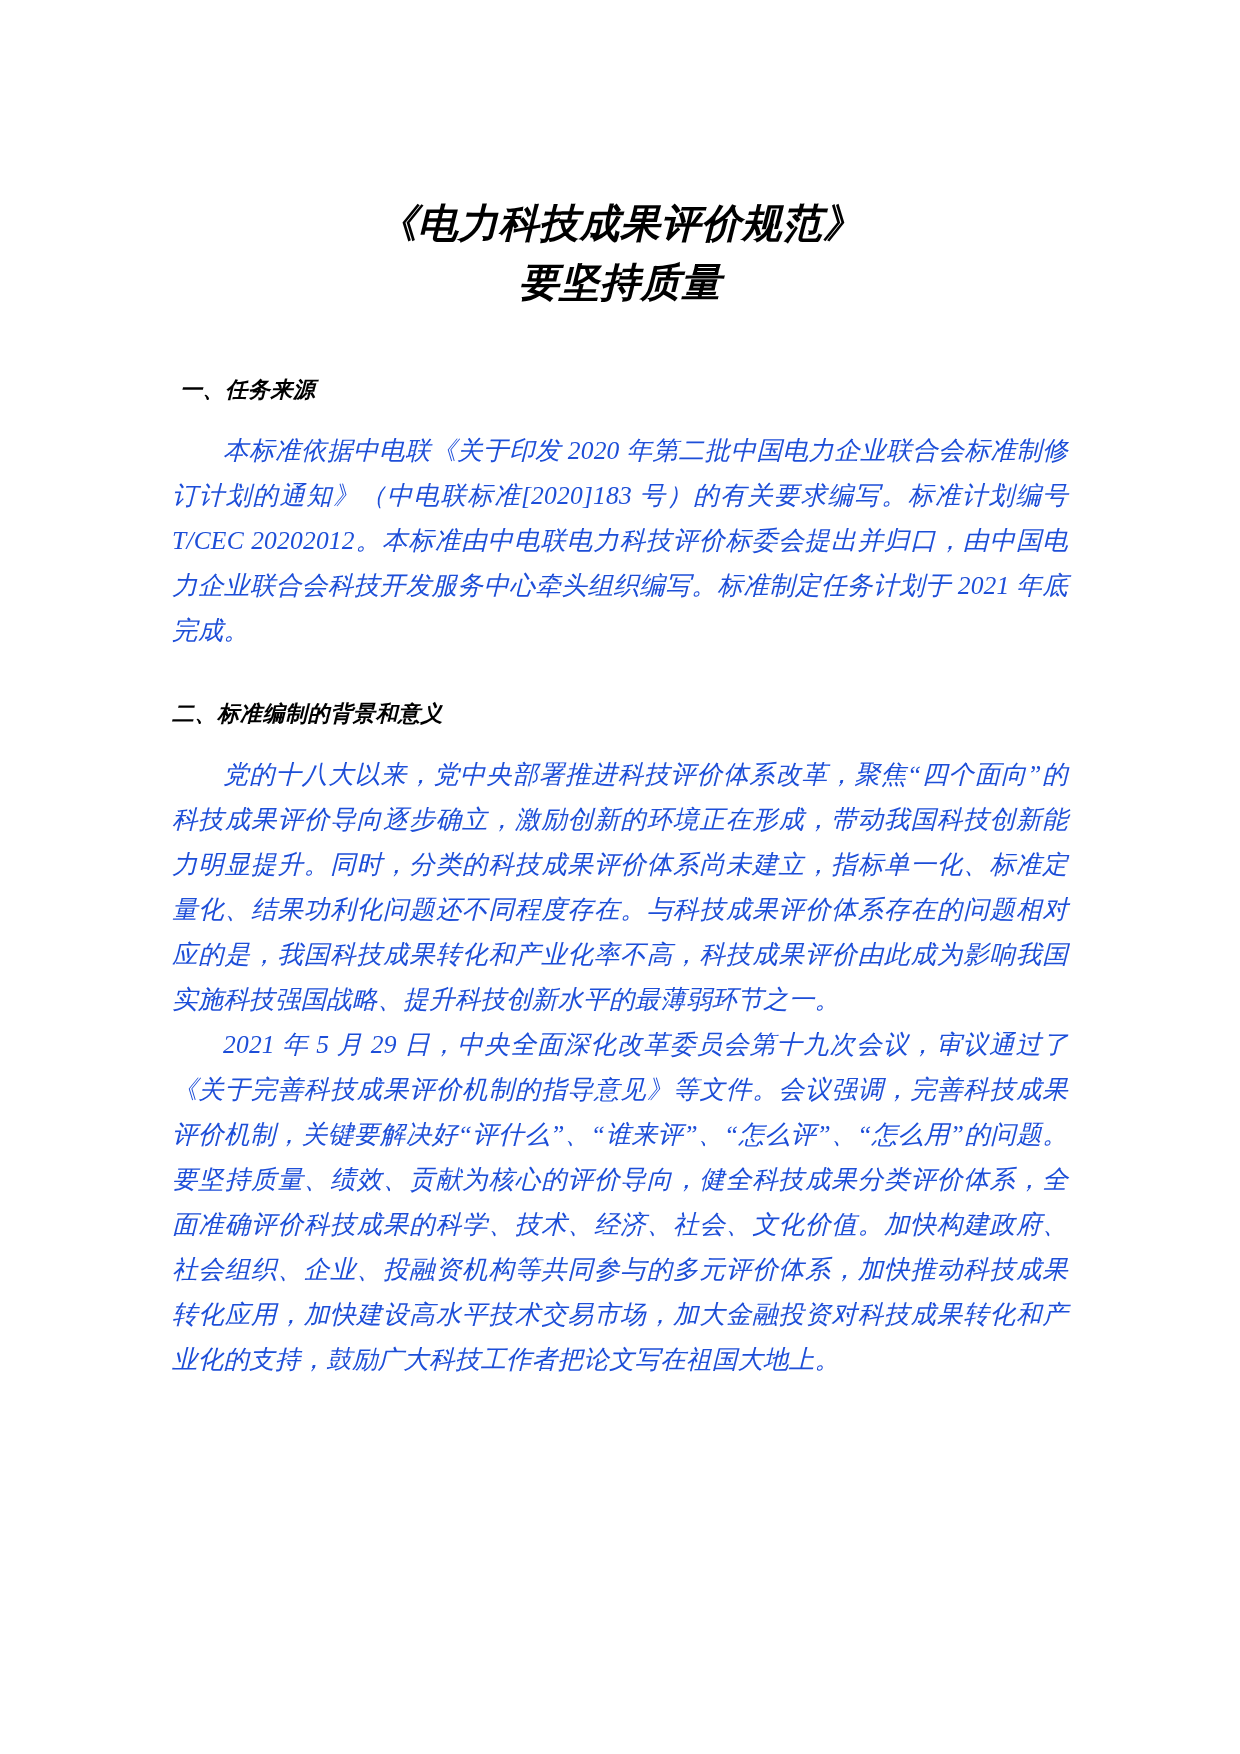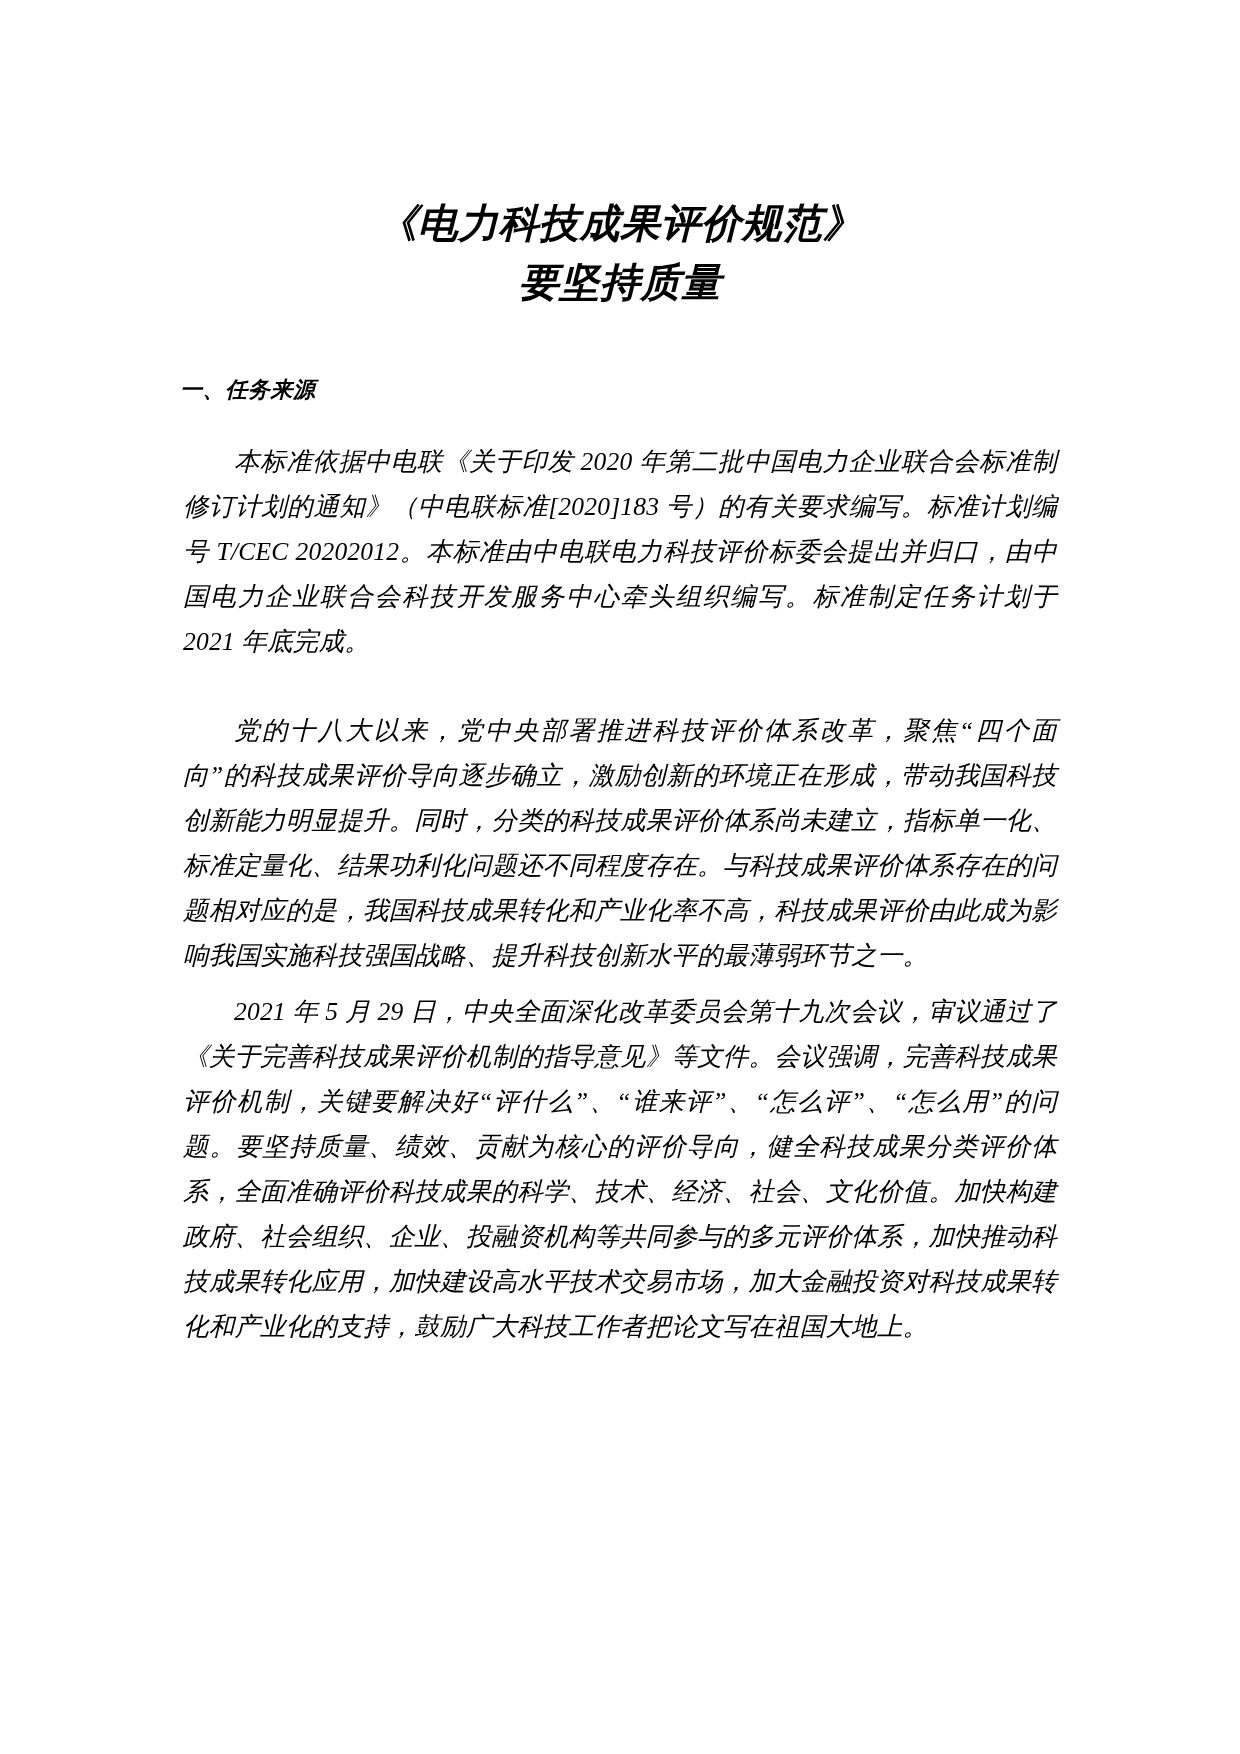--- a/index.html
+++ b/index.html
@@ -54,41 +54,42 @@
     text-align: left;
   }
   .heading-1 { margin-top: 62px; margin-left: 8px; }
   .heading-2 { margin-top: 44px; }
 
   
   .body-para {
     font-family: "Liberation Serif", "DejaVu Serif", serif;
     font-size: 25.5px;
     line-height: 45px;
-    color: #000000;
+    color: #1d4ed8;
     text-align: justify;
     text-justify: inter-ideograph;
     text-indent: 2em;
-    margin: 11px;
+    margin: 0;
     letter-spacing: 0.2px;
   }
   .para-gap-sm { margin-top: 0px; }
   .spacer-after-h2 { height: 22px; }
 </style>
 </head>
 <body>
 
 <div class="page">
   <div class="content">
 
     <div class="doc-title title-line-1">《电力科技成果评价规范》</div>
     <div class="doc-title title-line-2">要坚持质量</div>
 
     <div class="section-heading heading-1">一、任务来源</div>
     <div class="spacer-after-h2"></div>
     <p class="body-para">本标准依据中电联《关于印发 2020 年第二批中国电力企业联合会标准制修订计划的通知》（中电联标准[2020]183 号）的有关要求编写。标准计划编号 T/CEC 20202012。本标准由中电联电力科技评价标委会提出并归口，由中国电力企业联合会科技开发服务中心牵头组织编写。标准制定任务计划于 2021 年底完成。</p>
 
+    <div class="section-heading heading-2">二、标准编制的背景和意义</div>
     <div class="spacer-after-h2"></div>
     <p class="body-para">党的十八大以来，党中央部署推进科技评价体系改革，聚焦“四个面向”的科技成果评价导向逐步确立，激励创新的环境正在形成，带动我国科技创新能力明显提升。同时，分类的科技成果评价体系尚未建立，指标单一化、标准定量化、结果功利化问题还不同程度存在。与科技成果评价体系存在的问题相对应的是，我国科技成果转化和产业化率不高，科技成果评价由此成为影响我国实施科技强国战略、提升科技创新水平的最薄弱环节之一。</p>
     <p class="body-para para-gap-sm">2021 年 5 月 29 日，中央全面深化改革委员会第十九次会议，审议通过了《关于完善科技成果评价机制的指导意见》等文件。会议强调，完善科技成果评价机制，关键要解决好“评什么”、“谁来评”、“怎么评”、“怎么用”的问题。要坚持质量、绩效、贡献为核心的评价导向，健全科技成果分类评价体系，全面准确评价科技成果的科学、技术、经济、社会、文化价值。加快构建政府、社会组织、企业、投融资机构等共同参与的多元评价体系，加快推动科技成果转化应用，加快建设高水平技术交易市场，加大金融投资对科技成果转化和产业化的支持，鼓励广大科技工作者把论文写在祖国大地上。</p>
 
   </div>
 </div>
 
 </body></html>

